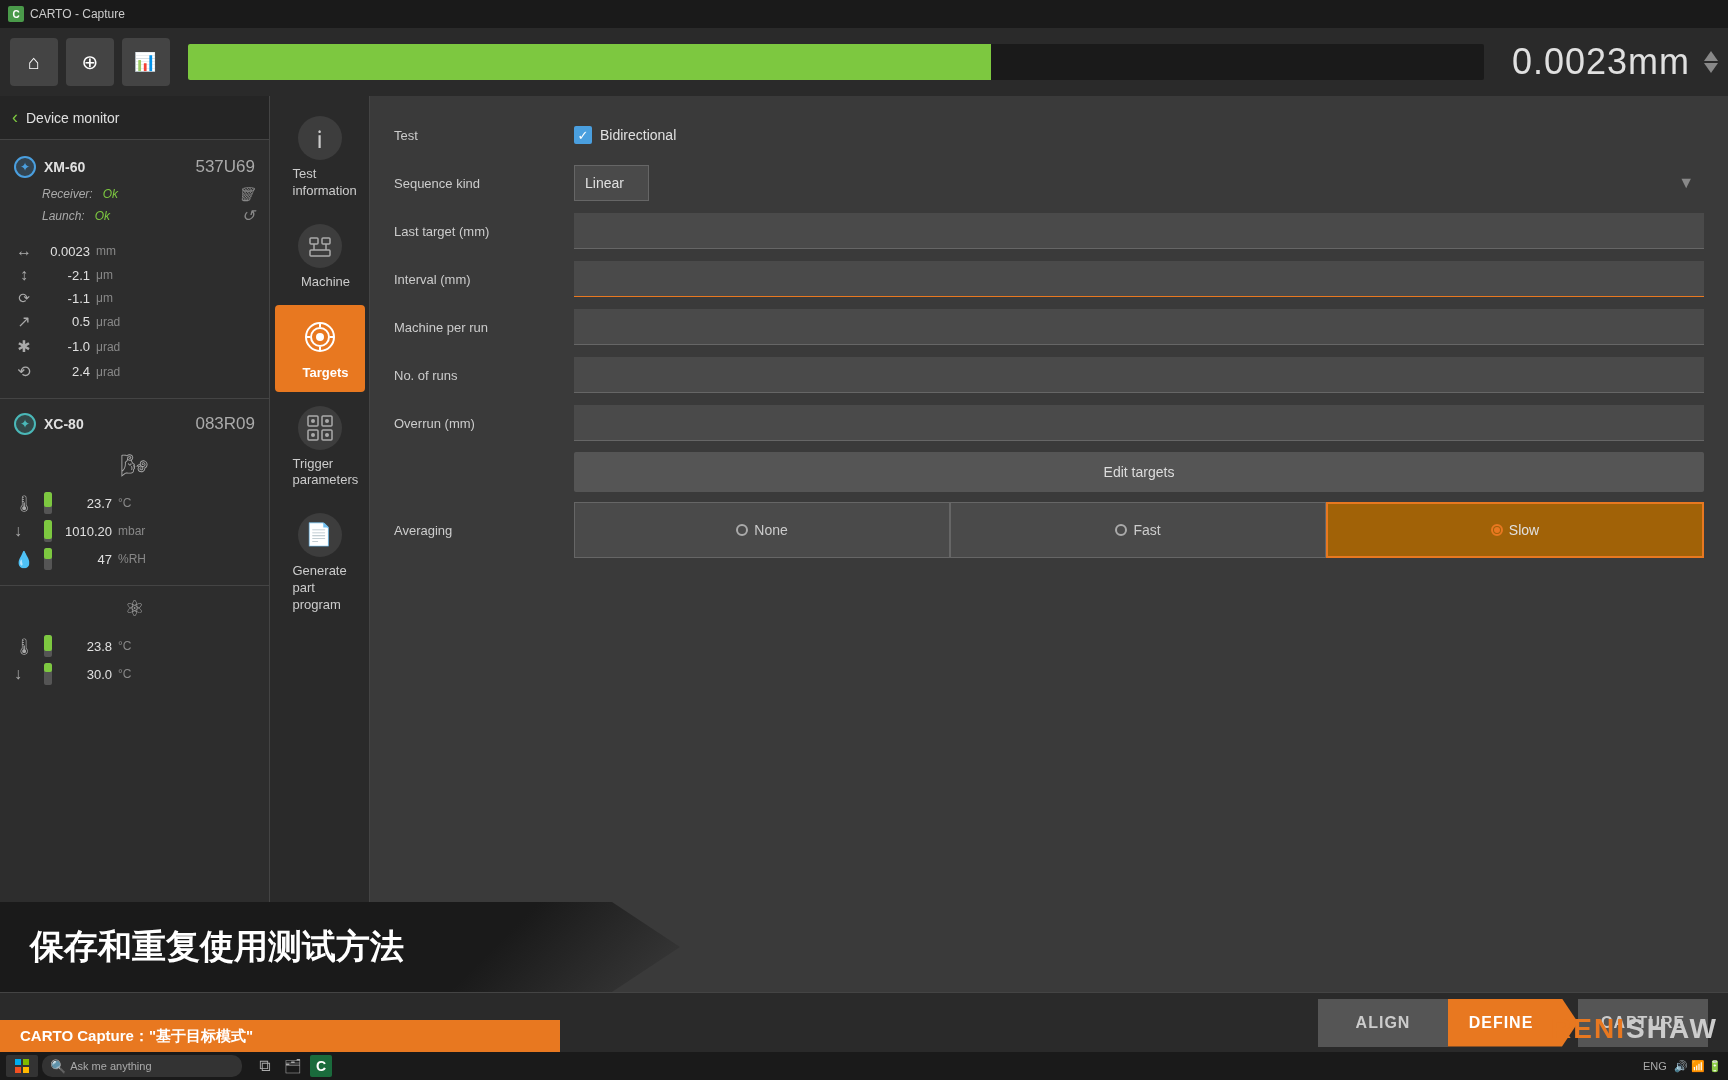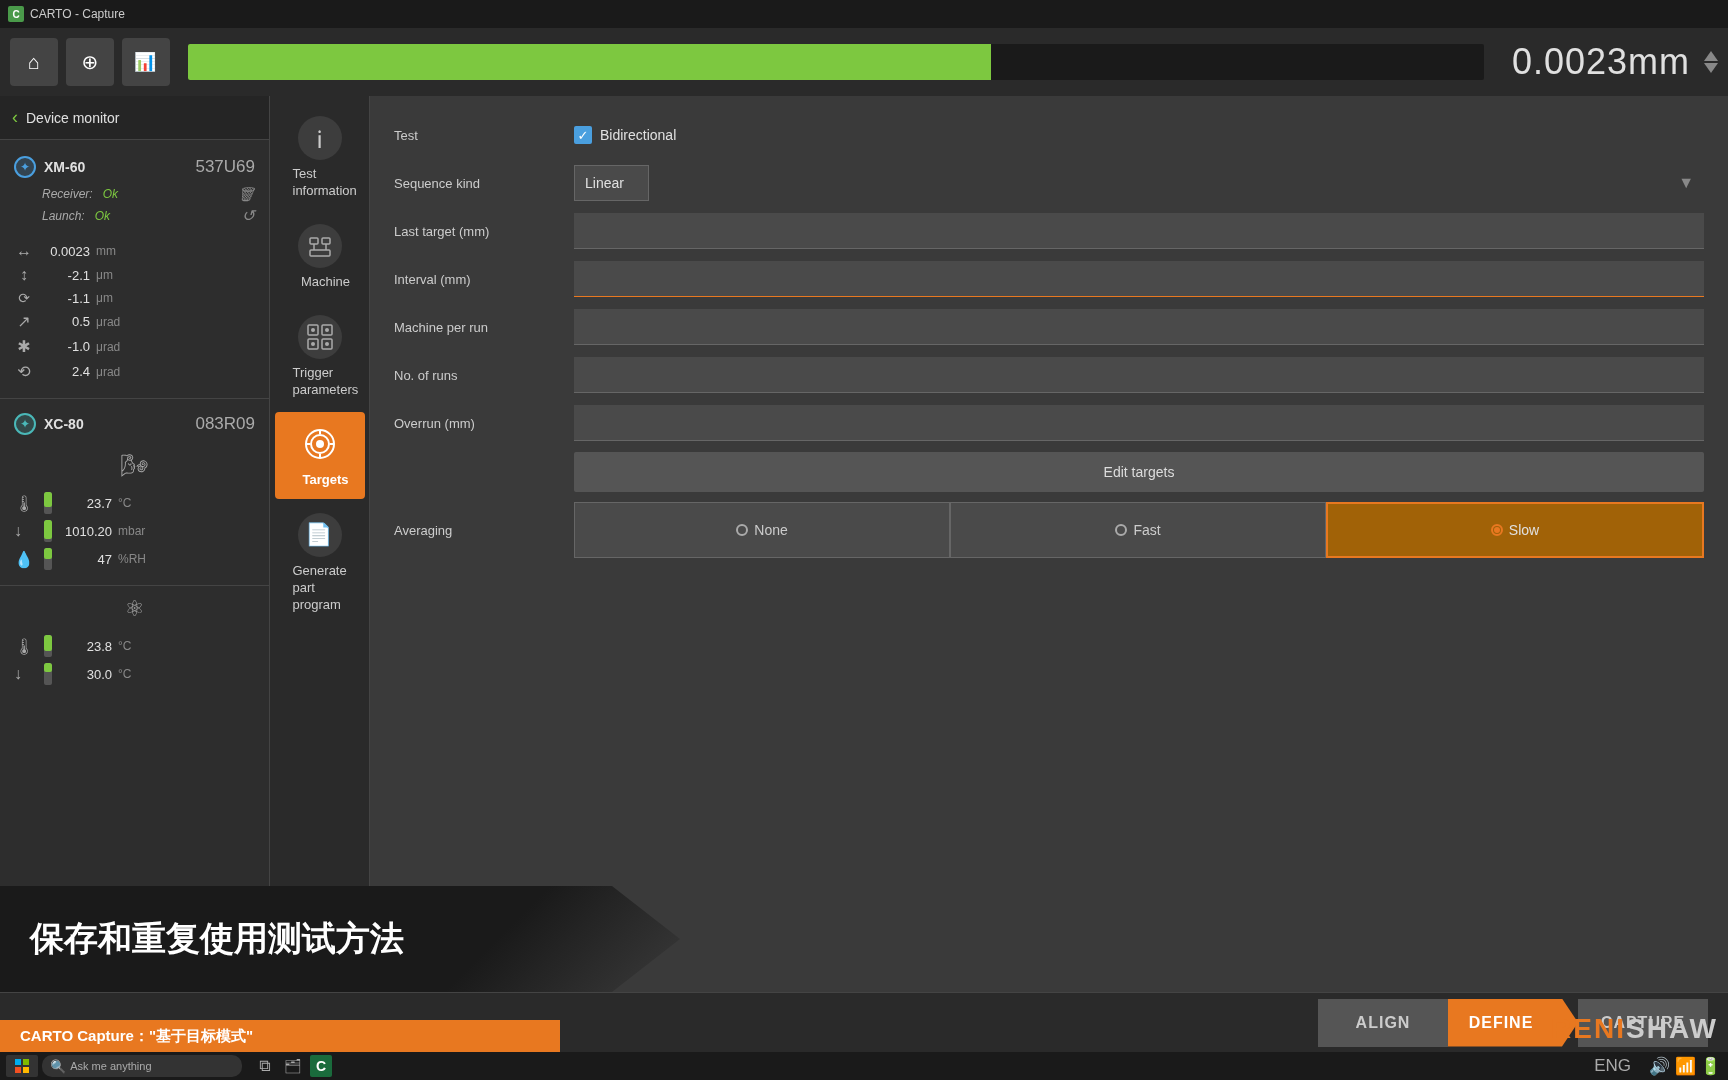--- a/index.html
+++ b/index.html
@@ -398,21 +398,21 @@
       background: #555;
       color: #ccc;
     }
 
     
     #overlay-banner {
       position: absolute;
       bottom: 88px;
       left: 0;
       width: 680px;
-      height: 106px;
+      height: 90px;
       background: linear-gradient(135deg, #1a1a1a 70%, transparent 100%);
       display: flex;
       align-items: center;
       padding: 0 30px;
       clip-path: polygon(0 0, 90% 0, 100% 50%, 90% 100%, 0 100%);
     }
     #overlay-banner-text {
       color: white;
       font-size: 34px;
       font-weight: bold;
@@ -472,21 +472,21 @@
     .taskbar-icon {
       width: 22px; height: 22px;
       border-radius: 2px;
       cursor: pointer;
       display: flex; align-items: center; justify-content: center;
       font-size: 14px;
     }
     .taskbar-right {
       display: flex; align-items: center; gap: 8px;
     }
-    .taskbar-right span { color: #aaa; font-size: 17px; margin-left: 10px; }
+    .taskbar-right span { color: #aaa; font-size: 11px; }
     .renishaw-logo {
       position: absolute;
       bottom: 35px;
       right: 10px;
       color: #e87820;
       font-size: 28px;
       font-weight: bold;
       letter-spacing: 2px;
       margin-top: 21px;
     }
@@ -667,51 +667,51 @@
       <div class="nav-icon-circle" style="font-size:24px;color:#ccc;">
         <svg width="36" height="36" viewBox="0 0 36 36">
           <rect x="8" y="10" width="8" height="6" fill="none" stroke="#aaa" stroke-width="1.5" rx="1"></rect>
           <rect x="20" y="10" width="8" height="6" fill="none" stroke="#aaa" stroke-width="1.5" rx="1"></rect>
           <line x1="12" y1="16" x2="12" y2="22" stroke="#aaa" stroke-width="1.5"></line>
           <line x1="24" y1="16" x2="24" y2="22" stroke="#aaa" stroke-width="1.5"></line>
           <rect x="8" y="22" width="20" height="6" fill="none" stroke="#aaa" stroke-width="1.5" rx="1"></rect>
         </svg>
       </div>
       <span class="nav-label">Machine</span>
+    </div>
+
+    <div class="nav-item active">
+      <div class="nav-icon-circle">
+        <svg width="40" height="40" viewBox="0 0 40 40">
+          <circle cx="20" cy="20" r="14" fill="none" stroke="white" stroke-width="2"></circle>
+          <circle cx="20" cy="20" r="9" fill="none" stroke="white" stroke-width="2"></circle>
+          <circle cx="20" cy="20" r="4" fill="white"></circle>
+          <line x1="20" y1="6" x2="20" y2="10" stroke="white" stroke-width="2"></line>
+          <line x1="20" y1="30" x2="20" y2="34" stroke="white" stroke-width="2"></line>
+          <line x1="6" y1="20" x2="10" y2="20" stroke="white" stroke-width="2"></line>
+          <line x1="30" y1="20" x2="34" y2="20" stroke="white" stroke-width="2"></line>
+        </svg>
+      </div>
+      <span class="nav-label">Targets</span>
     </div>
 
     <div class="nav-item">
       <div class="nav-icon-circle">
         <svg width="36" height="36" viewBox="0 0 36 36">
           <rect x="6" y="6" width="10" height="10" fill="none" stroke="#aaa" stroke-width="1.5" rx="1"></rect>
           <rect x="20" y="6" width="10" height="10" fill="none" stroke="#aaa" stroke-width="1.5" rx="1"></rect>
           <rect x="6" y="20" width="10" height="10" fill="none" stroke="#aaa" stroke-width="1.5" rx="1"></rect>
           <rect x="20" y="20" width="10" height="10" fill="none" stroke="#aaa" stroke-width="1.5" rx="1"></rect>
           <circle cx="11" cy="11" r="2" fill="#aaa"></circle>
           <circle cx="25" cy="11" r="2" fill="#aaa"></circle>
           <circle cx="11" cy="25" r="2" fill="#aaa"></circle>
           <circle cx="25" cy="25" r="2" fill="#aaa"></circle>
         </svg>
       </div>
       <span class="nav-label">Trigger parameters</span>
-    </div>
-
-    <div class="nav-item active">
-      <div class="nav-icon-circle">
-        <svg width="40" height="40" viewBox="0 0 40 40">
-          <circle cx="20" cy="20" r="14" fill="none" stroke="white" stroke-width="2"></circle>
-          <circle cx="20" cy="20" r="9" fill="none" stroke="white" stroke-width="2"></circle>
-          <circle cx="20" cy="20" r="4" fill="white"></circle>
-          <line x1="20" y1="6" x2="20" y2="10" stroke="white" stroke-width="2"></line>
-          <line x1="20" y1="30" x2="20" y2="34" stroke="white" stroke-width="2"></line>
-          <line x1="6" y1="20" x2="10" y2="20" stroke="white" stroke-width="2"></line>
-          <line x1="30" y1="20" x2="34" y2="20" stroke="white" stroke-width="2"></line>
-        </svg>
-      </div>
-      <span class="nav-label">Targets</span>
     </div>
 
     <div class="nav-item">
       <div class="nav-icon-circle" style="font-size:22px;color:#aaa;">📄</div>
       <span class="nav-label">Generate part program</span>
     </div>
 
   </div>
 
   <div id="content">

